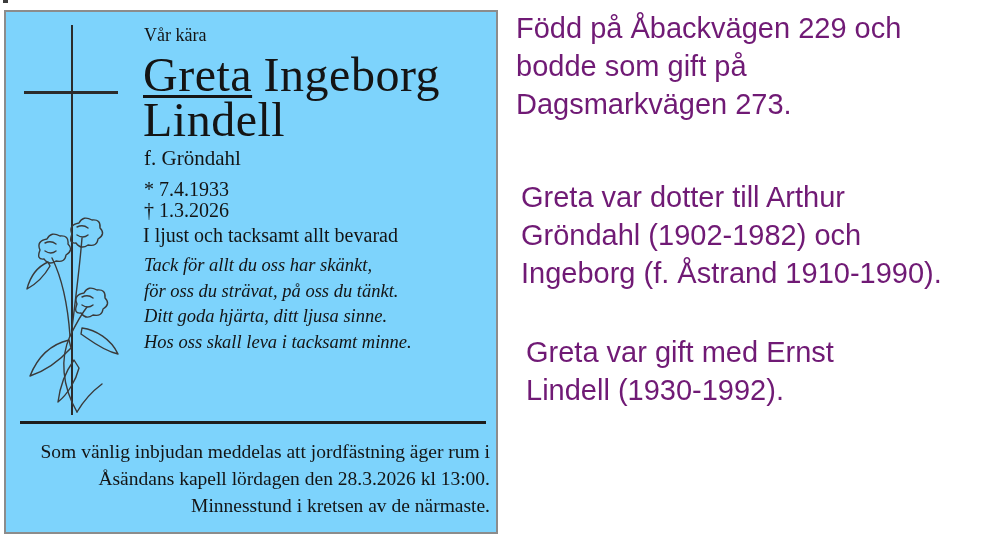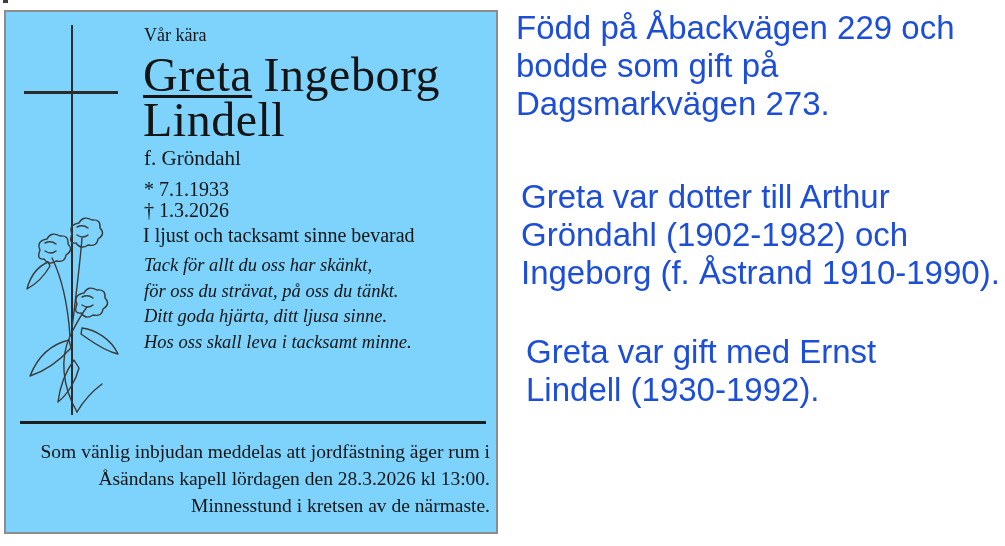--- a/index.html
+++ b/index.html
@@ -35,21 +35,21 @@
     font-weight:bold;white-space:pre-line;
   }
   .divider{position:absolute;left:14px;top:409px;width:466px;height:2.5px;background:#1d1d1d;}
   .funeral{
     position:absolute;left:6px;top:426px;width:478px;text-align:right;
     font-size:19.5px;line-height:27px;white-space:pre-line;
   }
   
   .note{
     position:absolute;font-family:"Liberation Sans","DejaVu Sans",sans-serif;
-    font-size:33px;line-height:38px;white-space:pre-line;color:#1d4ed8;
+    font-size:29px;line-height:38px;white-space:pre-line;color:#701a75;
   }
   .note1{left:516px;top:9px;}
   .note2{left:521px;top:178px;}
   .note3{left:526px;top:333px;}
   
   .artifact{position:absolute;left:3px;top:0;width:5px;height:3px;background:#3c3c3c;}
 </style>
 </head>
 <body>
 
@@ -87,23 +87,23 @@
     </svg>
 
     <div class="intro">Vår kära</div>
 
     <div class="name">
       <span class="uname">Greta</span><span>Ingeborg</span><br>
       <span>Lindell</span>
     </div>
 
     <div class="maiden">f. Gröndahl</div>
-    <div class="born">* 7.1.1933</div>
+    <div class="born">* 7.4.1933</div>
     <div class="died">† 1.3.2026</div>
-    <div class="memory">I ljust och tacksamt sinne bevarad</div>
+    <div class="memory">I ljust och tacksamt allt bevarad</div>
     <div class="poem">Tack för allt du oss har skänkt,
 för oss du strävat, på oss du tänkt.
 Ditt goda hjärta, ditt ljusa sinne.
 Hos oss skall leva i tacksamt minne.</div>
 
     <div class="divider"></div>
 
     <div class="funeral">Som vänlig inbjudan meddelas att jordfästning äger rum i
 Åsändans kapell lördagen den 28.3.2026 kl 13:00.
 Minnesstund i kretsen av de närmaste.</div>

